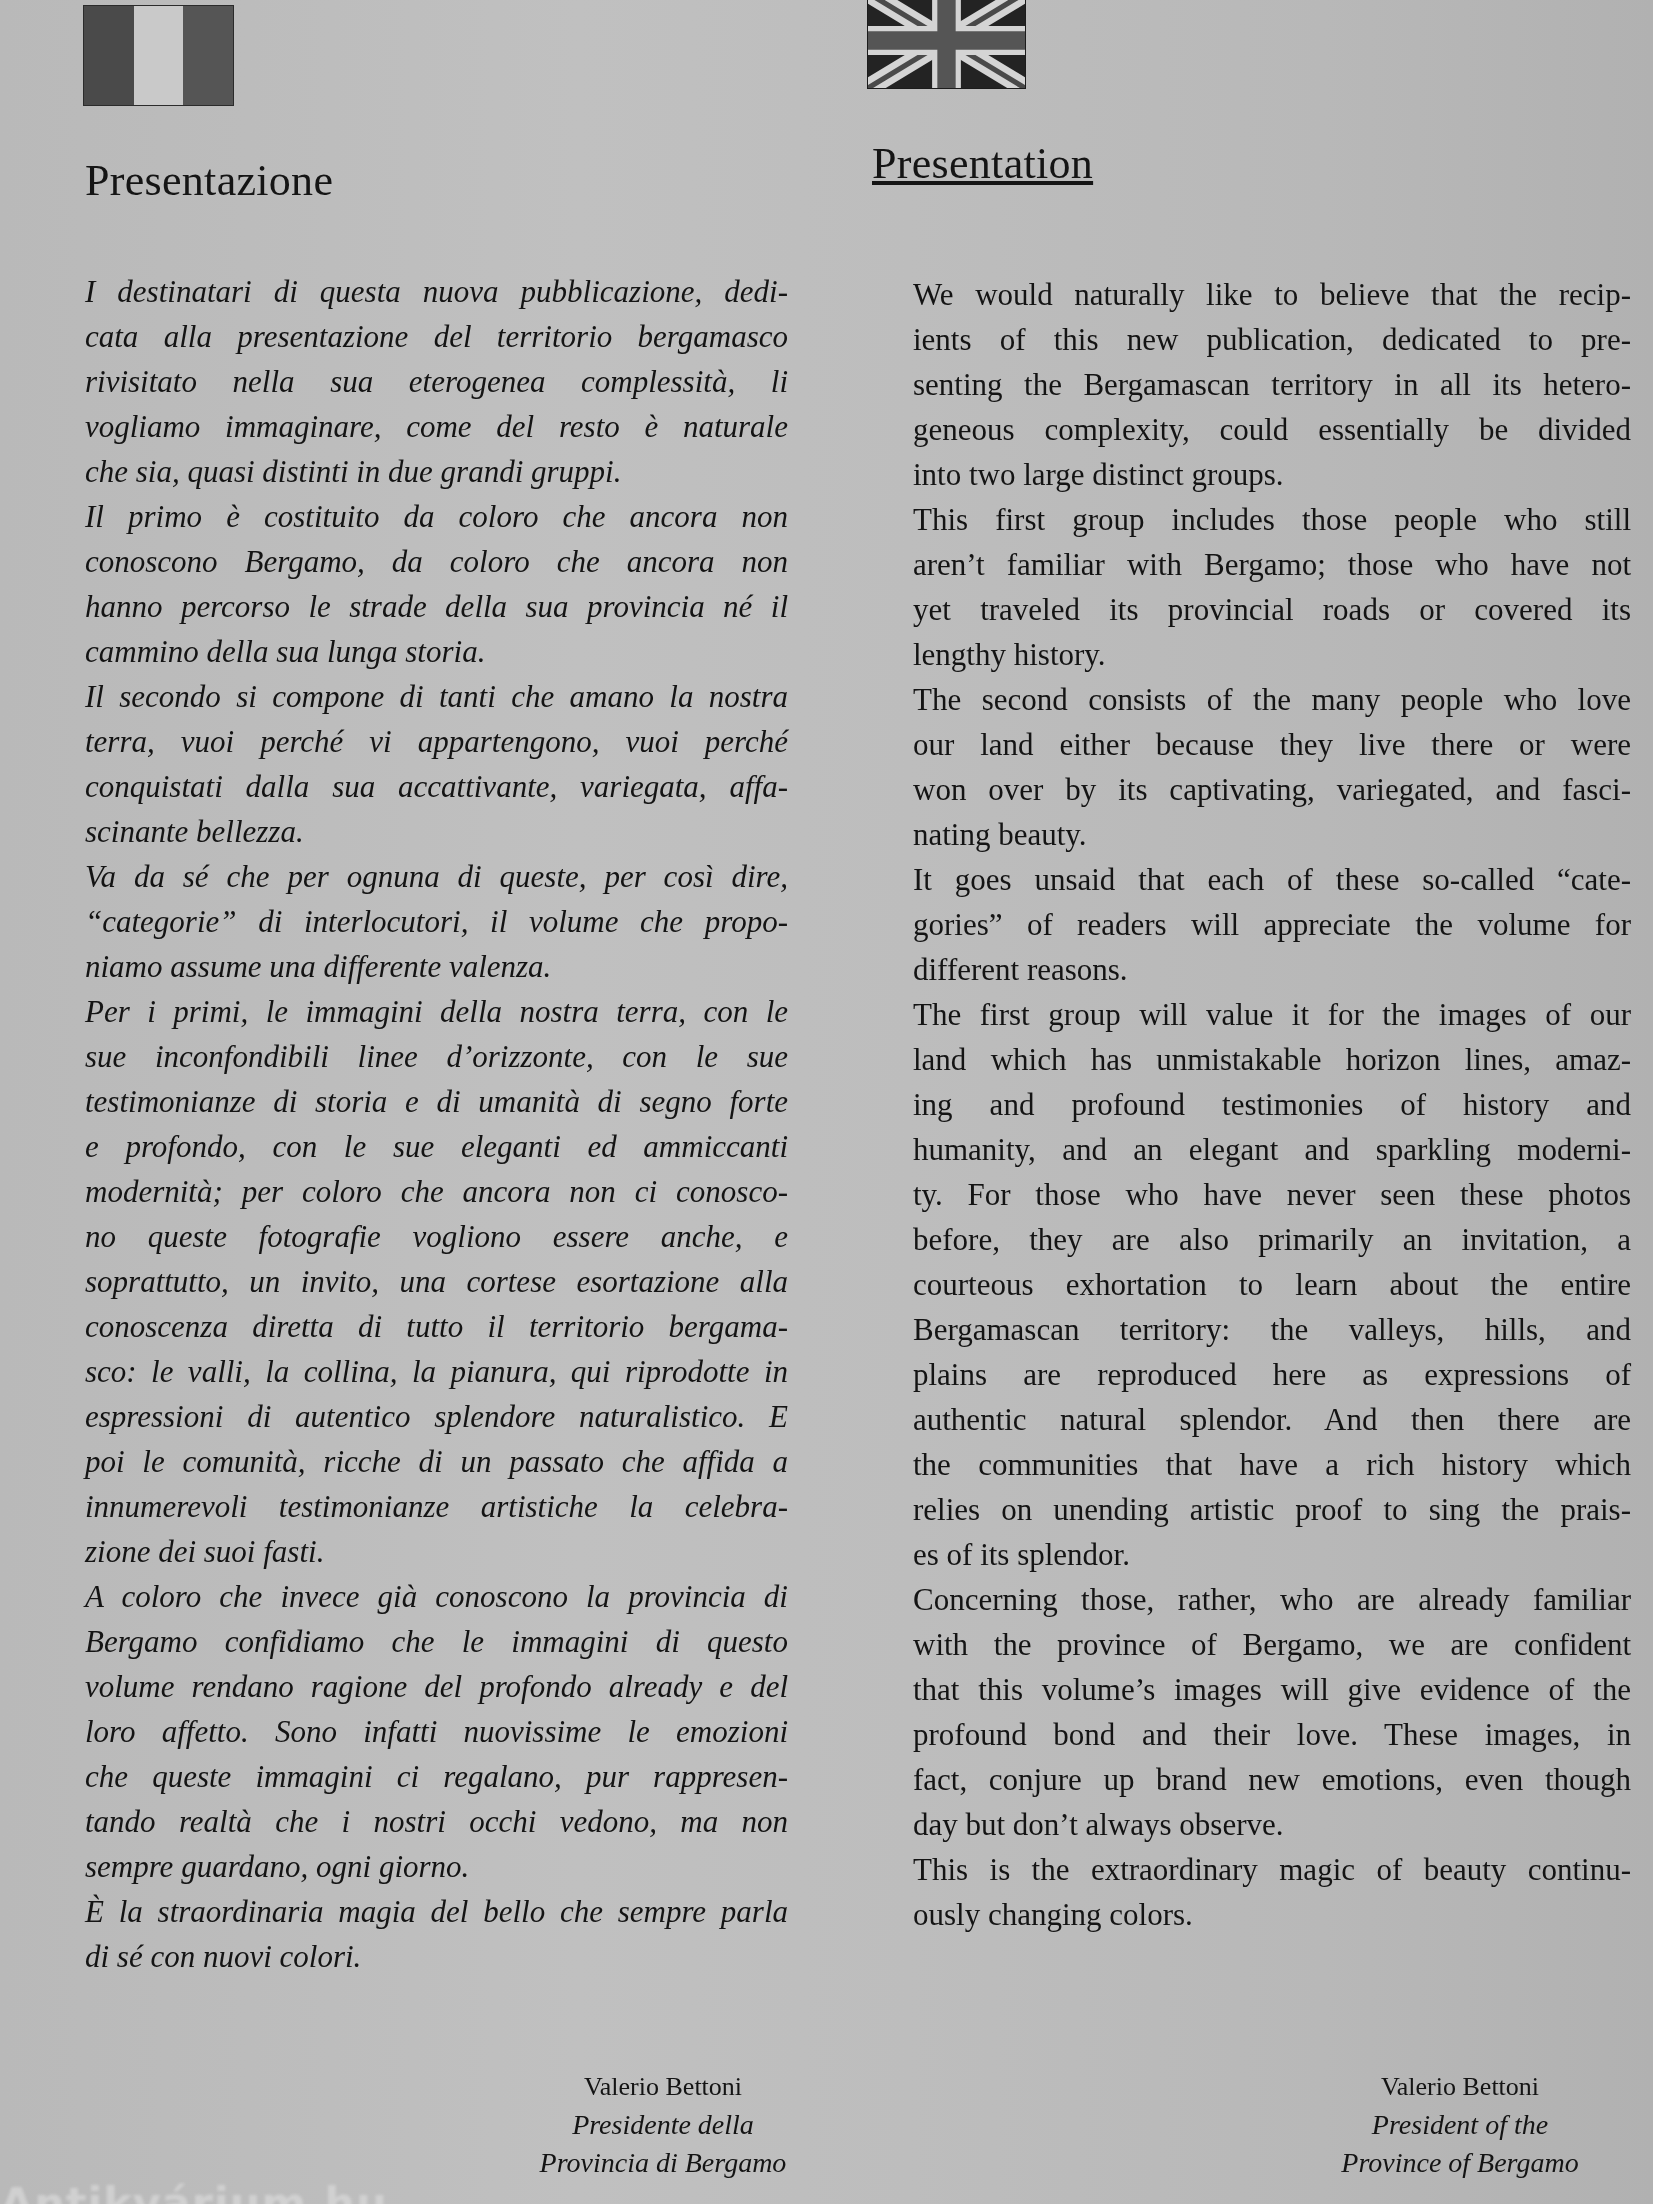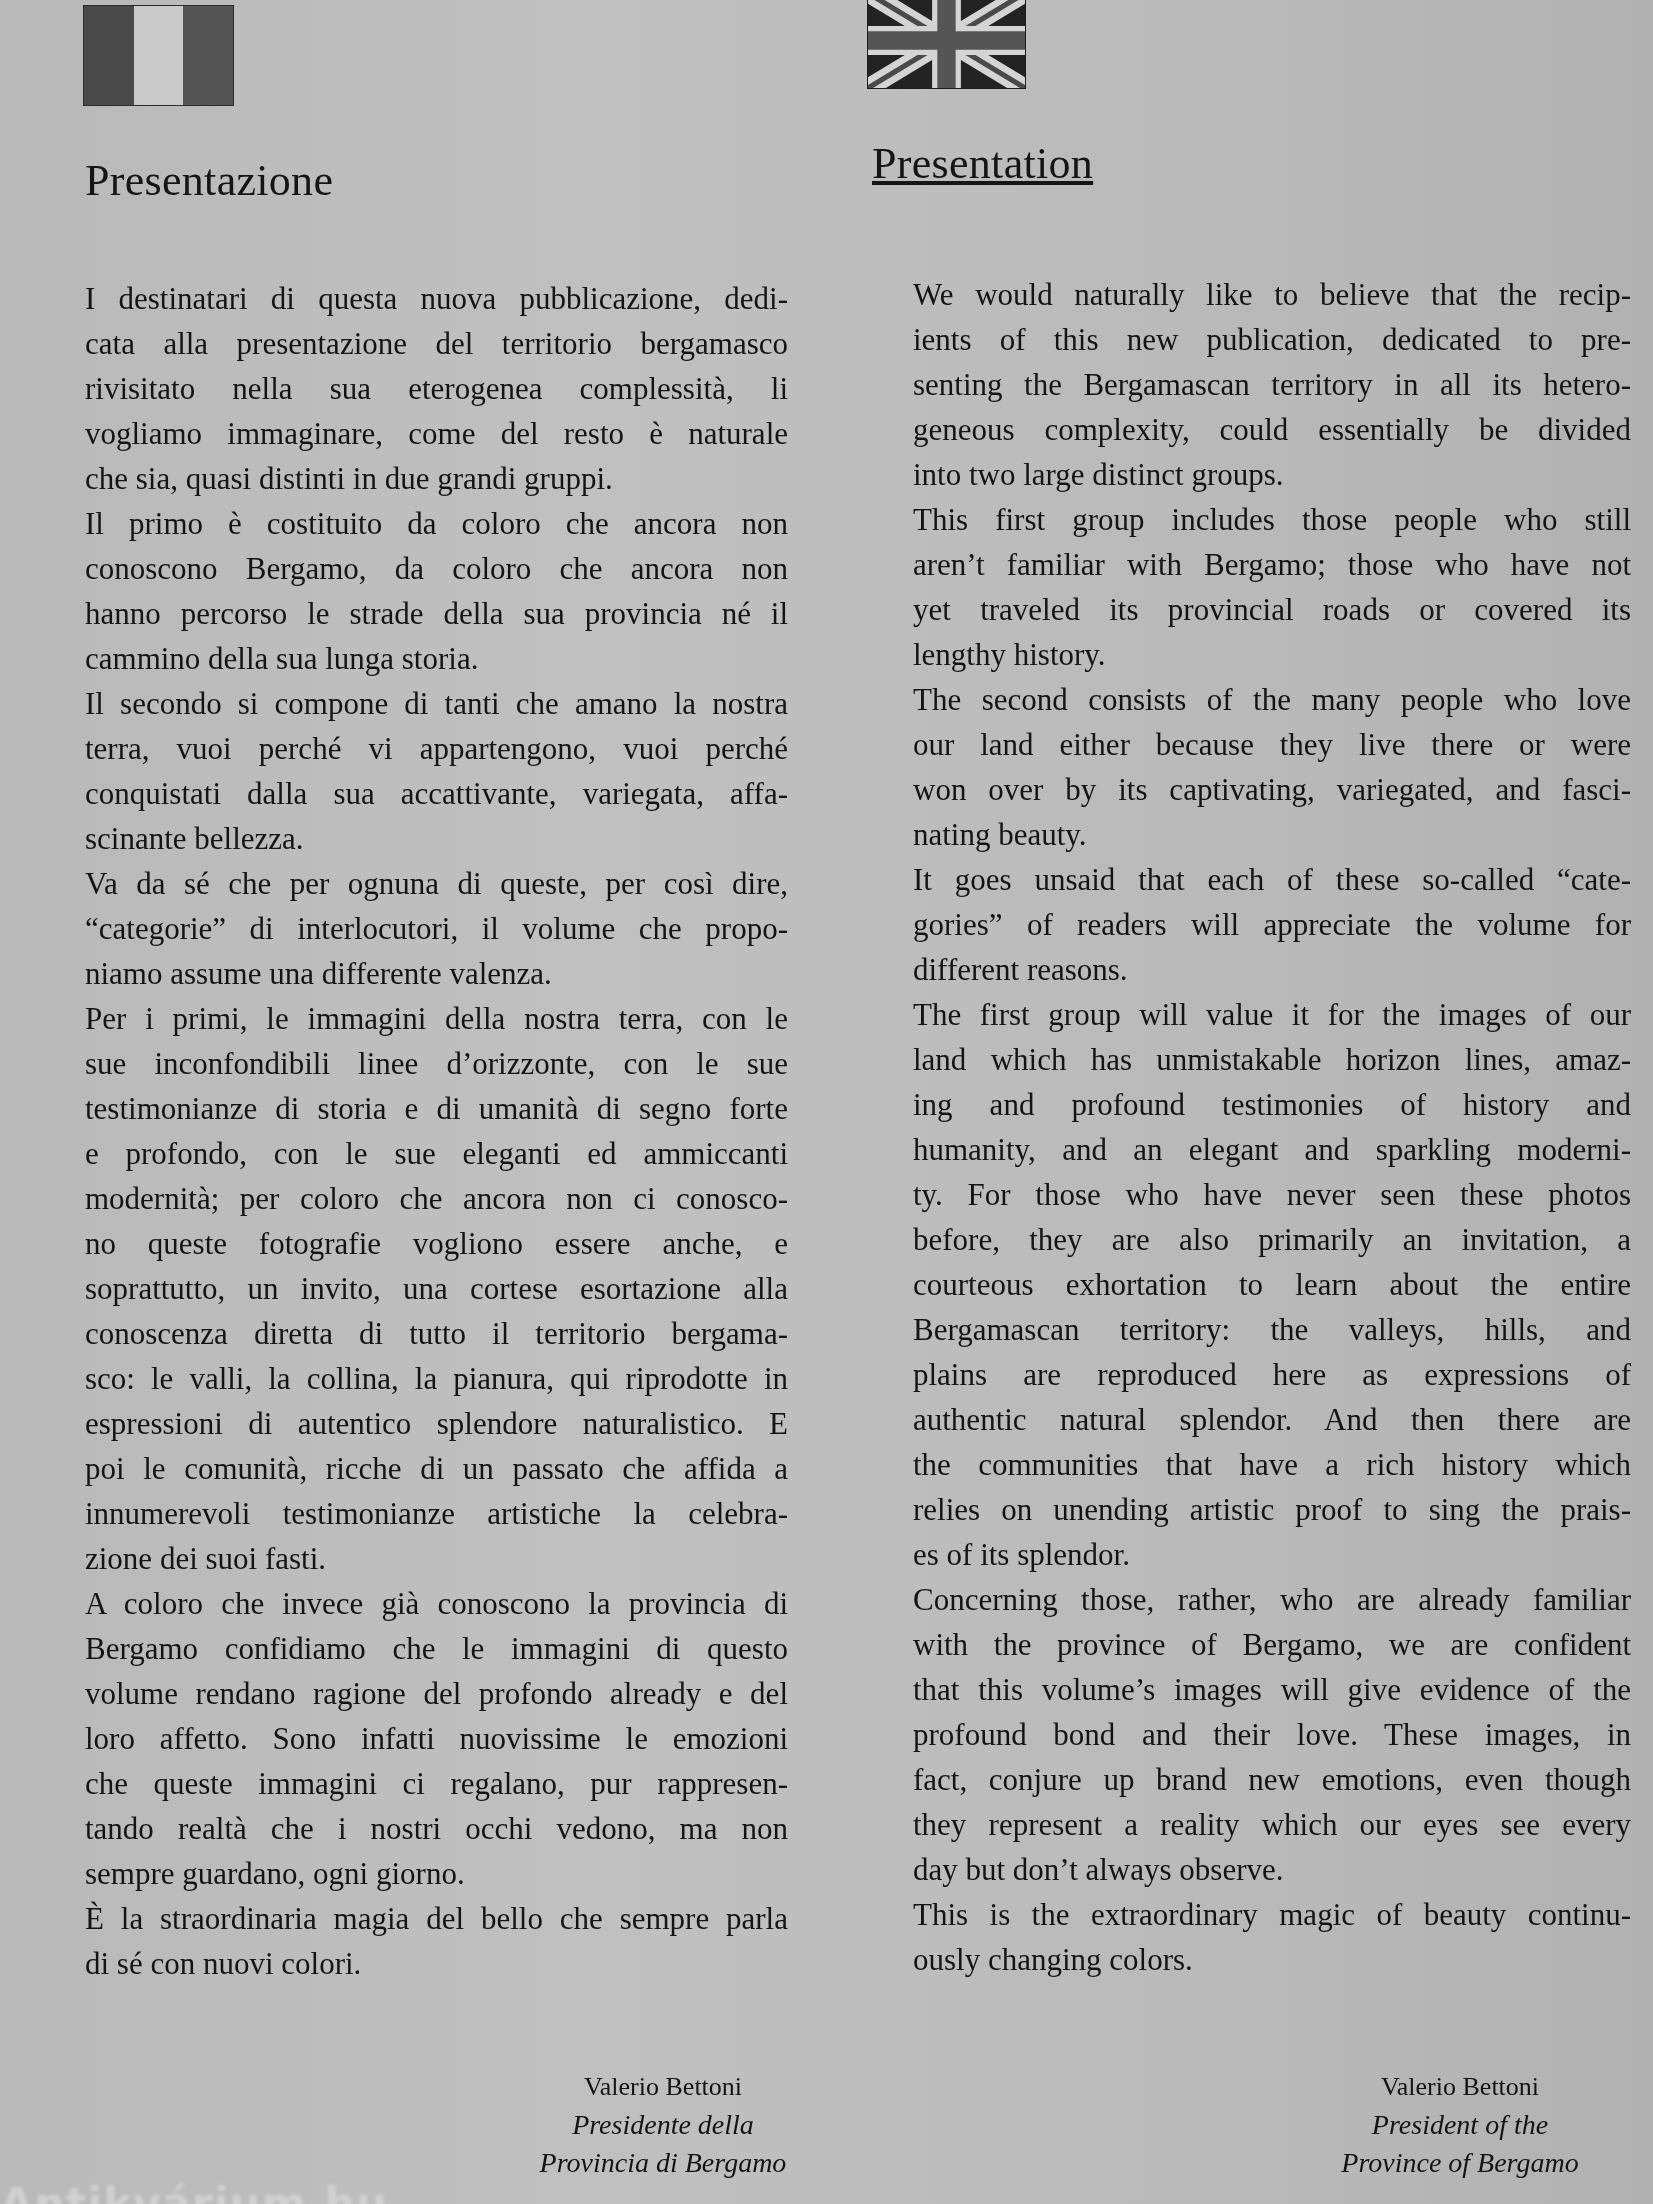--- a/index.html
+++ b/index.html
@@ -33,21 +33,21 @@
       letter-spacing: 0.3px; color: #151515;
     }
     .title-it { left: 85px; top: 155px; }
     .title-en { left: 872px; top: 138px; text-decoration: underline; }
 
     .col {
       position: absolute; width: 703px;
       font-size: 31px; line-height: 45px; text-align: justify;
       hyphens: manual;
     }
-    .col-it { left: 85px; top: 276px; }
+    .col-it { left: 85px; top: 269px; font-style: italic; }
     .col-en { left: 872px; top: 272px; width: 718px; margin-left: 41px; }
     .col .line { display: block; text-align: justify; text-align-last: justify; white-space: nowrap; }
     .col .line.last { text-align-last: left; }
 
     .sig {
       position: absolute; text-align: center; font-size: 31px; line-height: 38px;
     }
     .sig .name { display: block; font-size: 26px; }
     .sig .role { display: block; font-style: italic; font-size: 28px; }
     .sig-it { left: 532px; top: 2068px; width: 262px; }
@@ -152,21 +152,20 @@
       <span class="line">plains are reproduced here as expressions of</span>
       <span class="line">authentic natural splendor.  And then there are</span>
       <span class="line">the communities that have a rich history which</span>
       <span class="line">relies on unending artistic proof to sing the prais-</span>
       <span class="line last">es of its splendor.</span>
       <span class="line">Concerning those, rather, who are already familiar</span>
       <span class="line">with the province of Bergamo, we are confident</span>
       <span class="line">that this volume’s images will give evidence of the</span>
       <span class="line">profound bond and their love.  These images, in</span>
       <span class="line">fact, conjure up brand new emotions, even though</span>
-      <span class="line">they represent a reality which our eyes see every</span>
       <span class="line last">day but don’t always observe.</span>
       <span class="line">This is the extraordinary magic of beauty continu-</span>
       <span class="line last">ously changing colors.</span>
     </div>
 
   <div class="sig sig-it">
     <span class="name">Valerio Bettoni</span>
     <span class="role">Presidente della</span>
     <span class="role">Provincia di Bergamo</span>
   </div>

